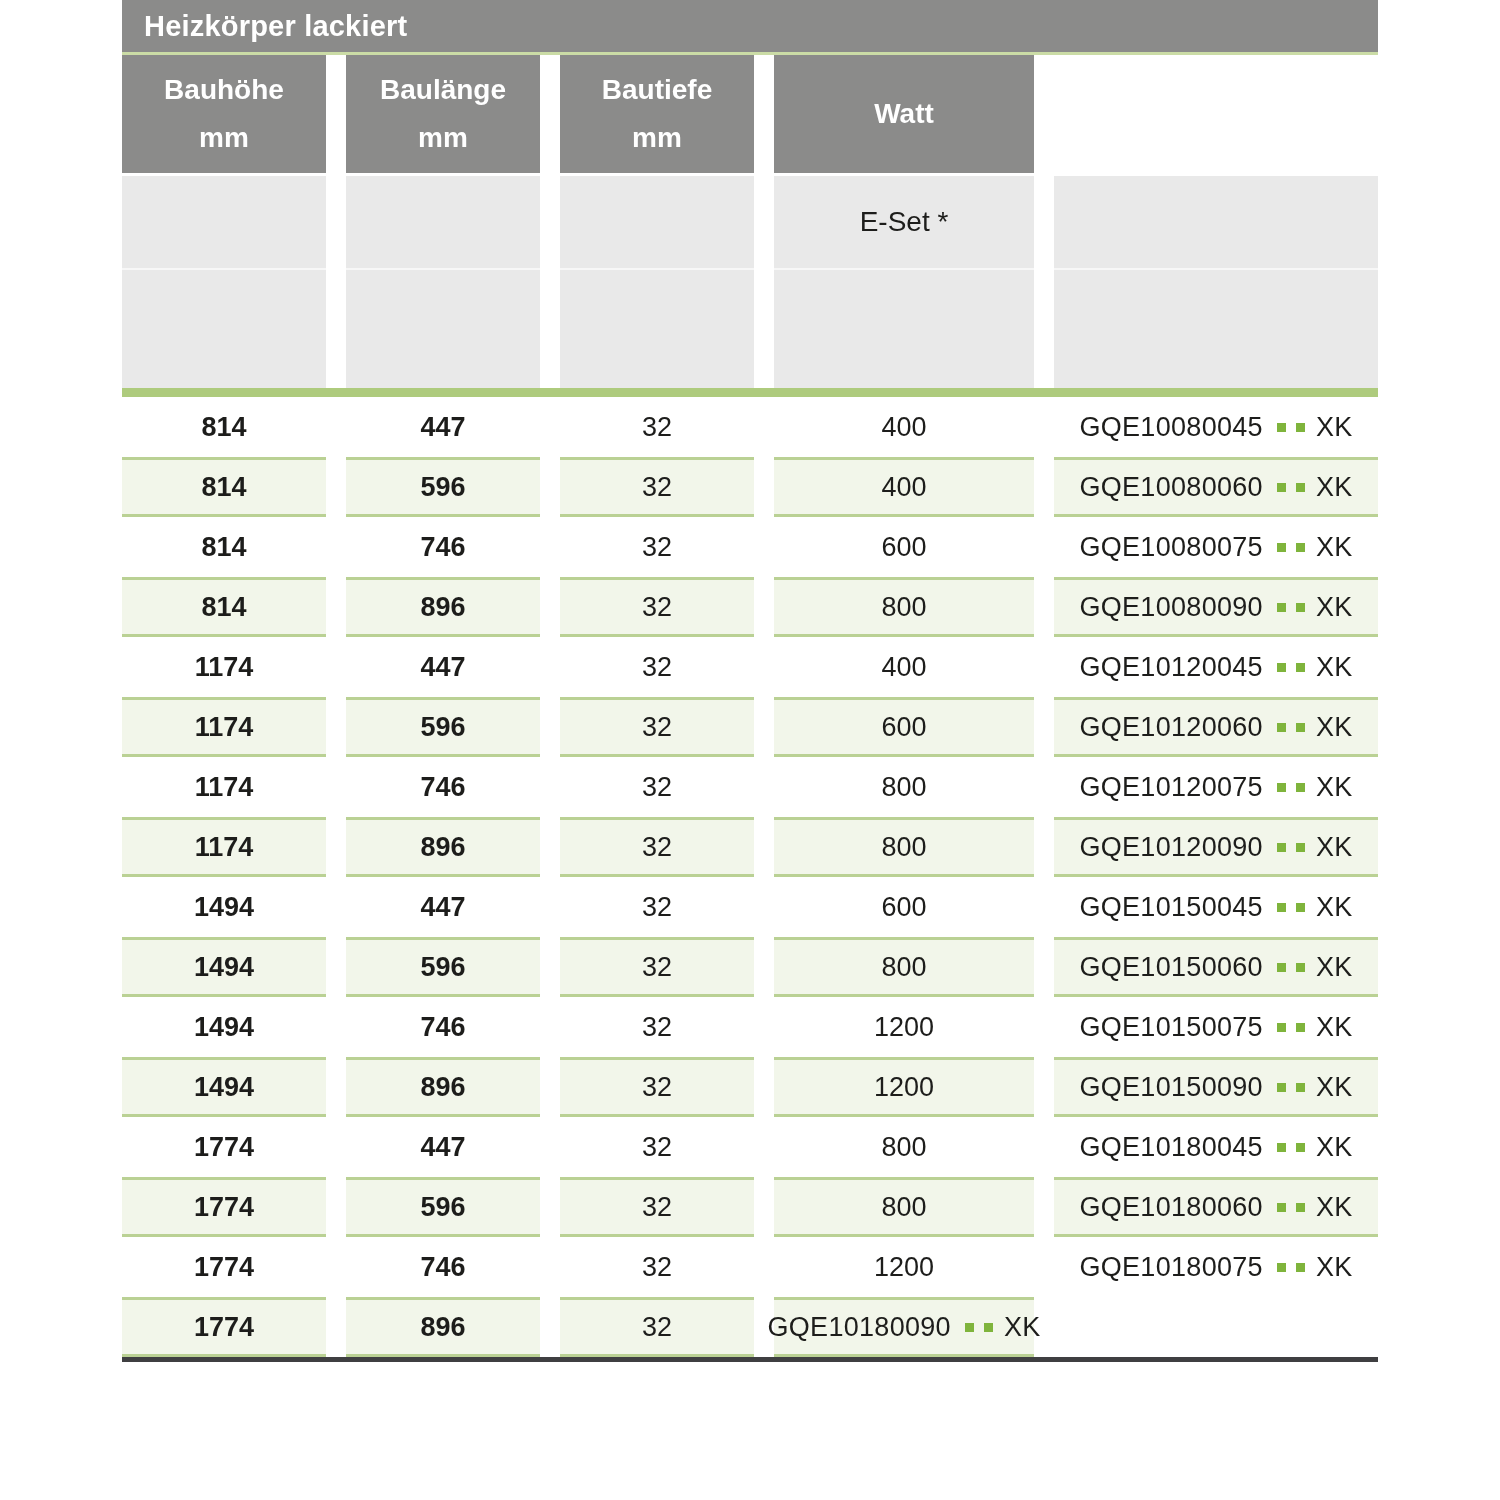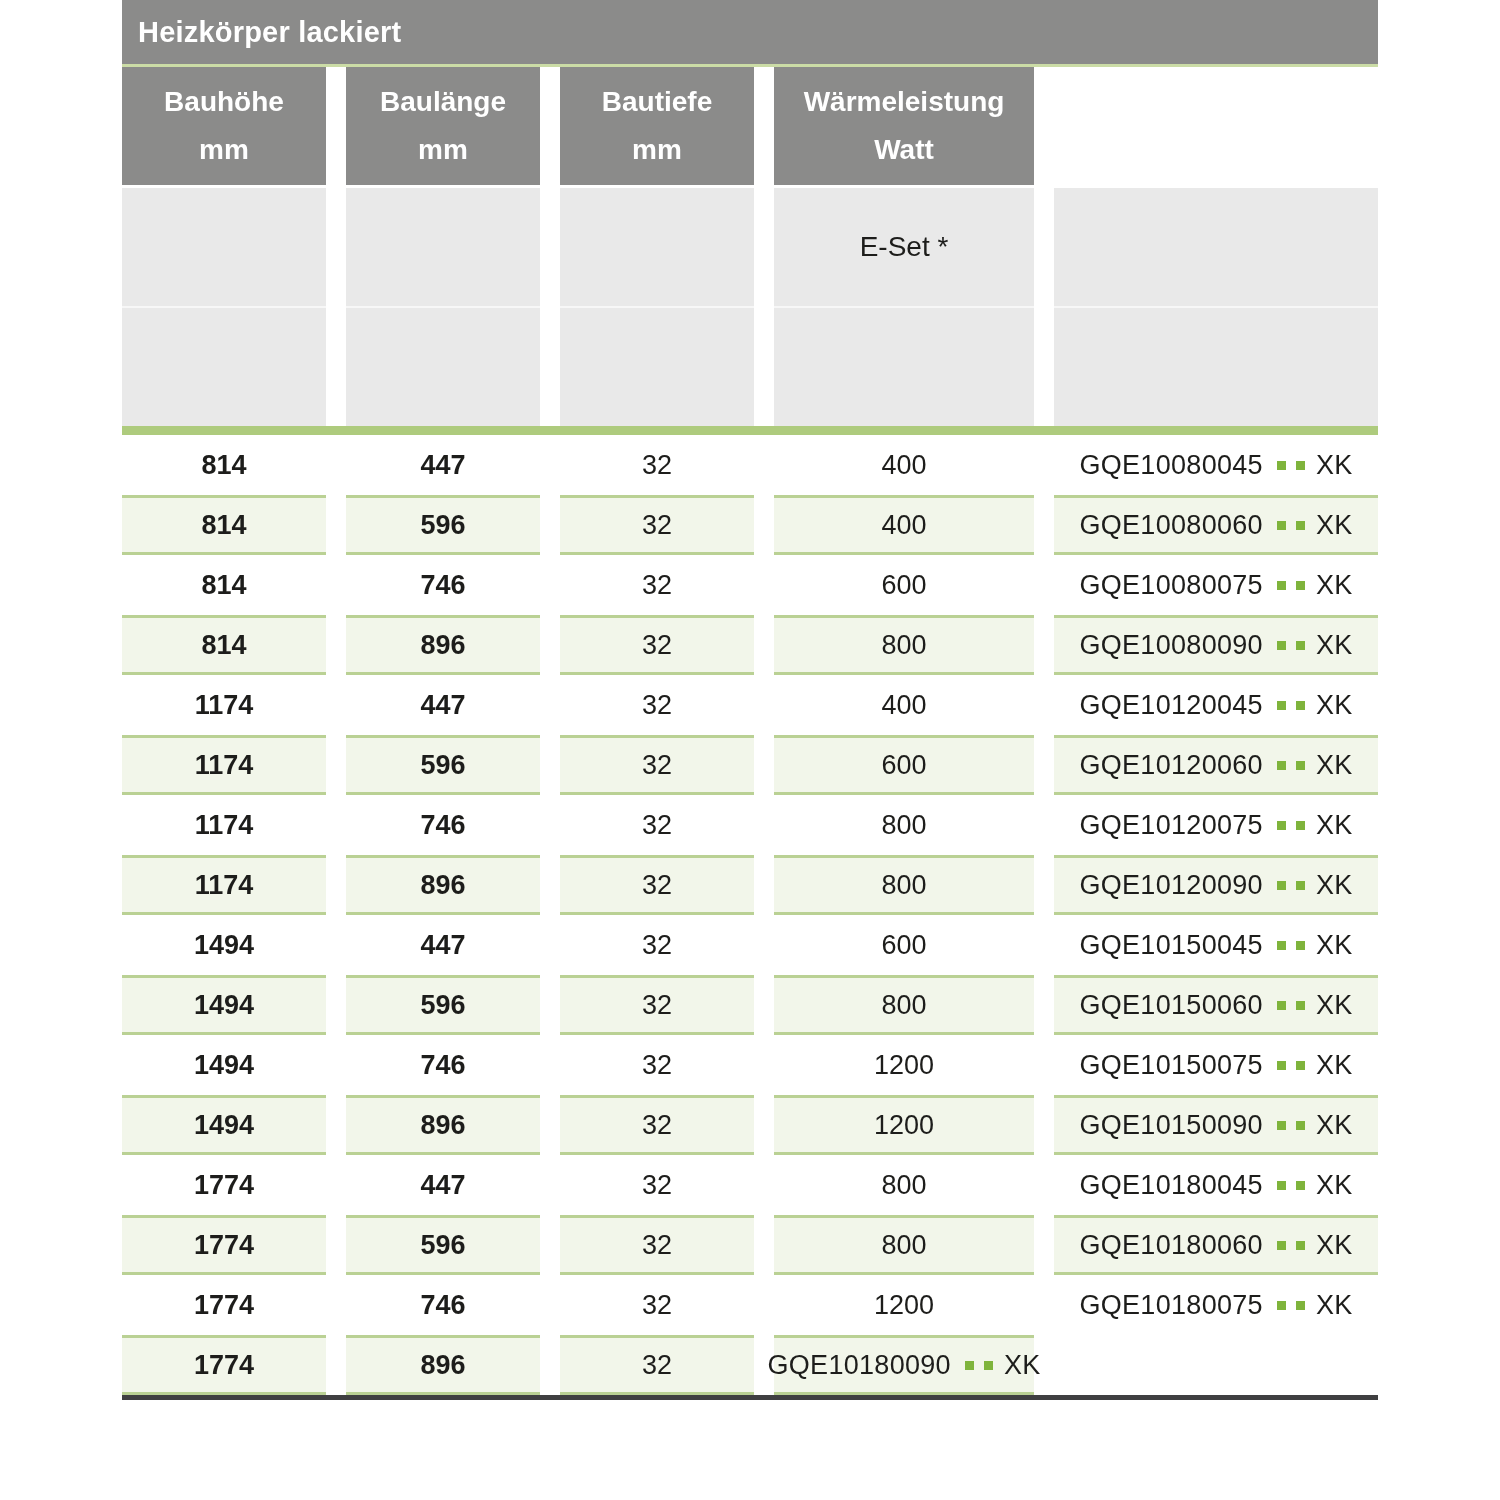--- a/index.html
+++ b/index.html
@@ -10,32 +10,32 @@
     --row-green-bg:#f2f6ea;
     --row-border-green:#bad194;
     --dot-green:#7fb43c;
     --text-dark:#1d1d1b;
     --bottom-bar:#3f3f41;
   }
   *{box-sizing:border-box;margin:0;padding:0;}
   html,body{width:1500px;height:1500px;background:#ffffff;overflow:hidden;
     font-family:"Liberation Sans","DejaVu Sans",sans-serif;color:var(--text-dark);}
   .tbl{width:1256px;margin:0 122px;}
-  .title-bar{height:64px;background:var(--header-gray);display:flex;align-items:center;
-    padding-left:16px;}
+  .title-bar{height:52px;background:var(--header-gray);display:flex;align-items:center;
+    padding-left:22px;}
   .title-bar .title-text{color:#ffffff;font-size:29px;font-weight:700;letter-spacing:.2px;}
   .title-underline{height:3px;background:var(--title-underline-green);}
   .grid{display:grid;grid-template-columns:204px 194px 194px 260px 1fr;column-gap:20px;}
   .header-row{height:118px;}
   .header-cell{background:var(--header-gray);display:flex;flex-direction:column;
     align-items:center;justify-content:center;color:#ffffff;font-weight:700;
     font-size:28px;line-height:48px;text-align:center;}
   .subheader-row{margin-top:3px;}
   .subheader-cell{display:flex;flex-direction:column;}
-  .sub-box1{height:118px;background:var(--subheader-gray);display:flex;
+  .sub-box1{height:92px;background:var(--subheader-gray);display:flex;
     align-items:center;justify-content:center;font-size:28px;}
   .sub-spacer{height:2px;background:#f7f7f7;}
   .sub-box2{height:118px;background:var(--subheader-gray);}
   .green-divider{height:9px;background:var(--divider-green);}
   .row{height:60px;}
   .cell{display:flex;align-items:center;justify-content:center;font-size:27px;
     color:var(--text-dark);}
   .row.alt .cell{background:var(--row-green-bg);
     border-top:3px solid var(--row-border-green);
     border-bottom:3px solid var(--row-border-green);}
@@ -63,21 +63,20 @@
     </div>
     <div class="header-cell">
       <span>Baulänge</span>
       <span>mm</span>
     </div>
     <div class="header-cell">
       <span>Bautiefe</span>
       <span>mm</span>
     </div>
     <div class="header-cell">
-      <span>Wärmeleistung</span>
       <span>Watt</span>
     </div>
   </div>
 
   <div class="grid subheader-row">
     <div class="subheader-cell">
       <div class="sub-box1"></div>
         <div class="sub-spacer"></div>
         <div class="sub-box2"></div>
     </div>

